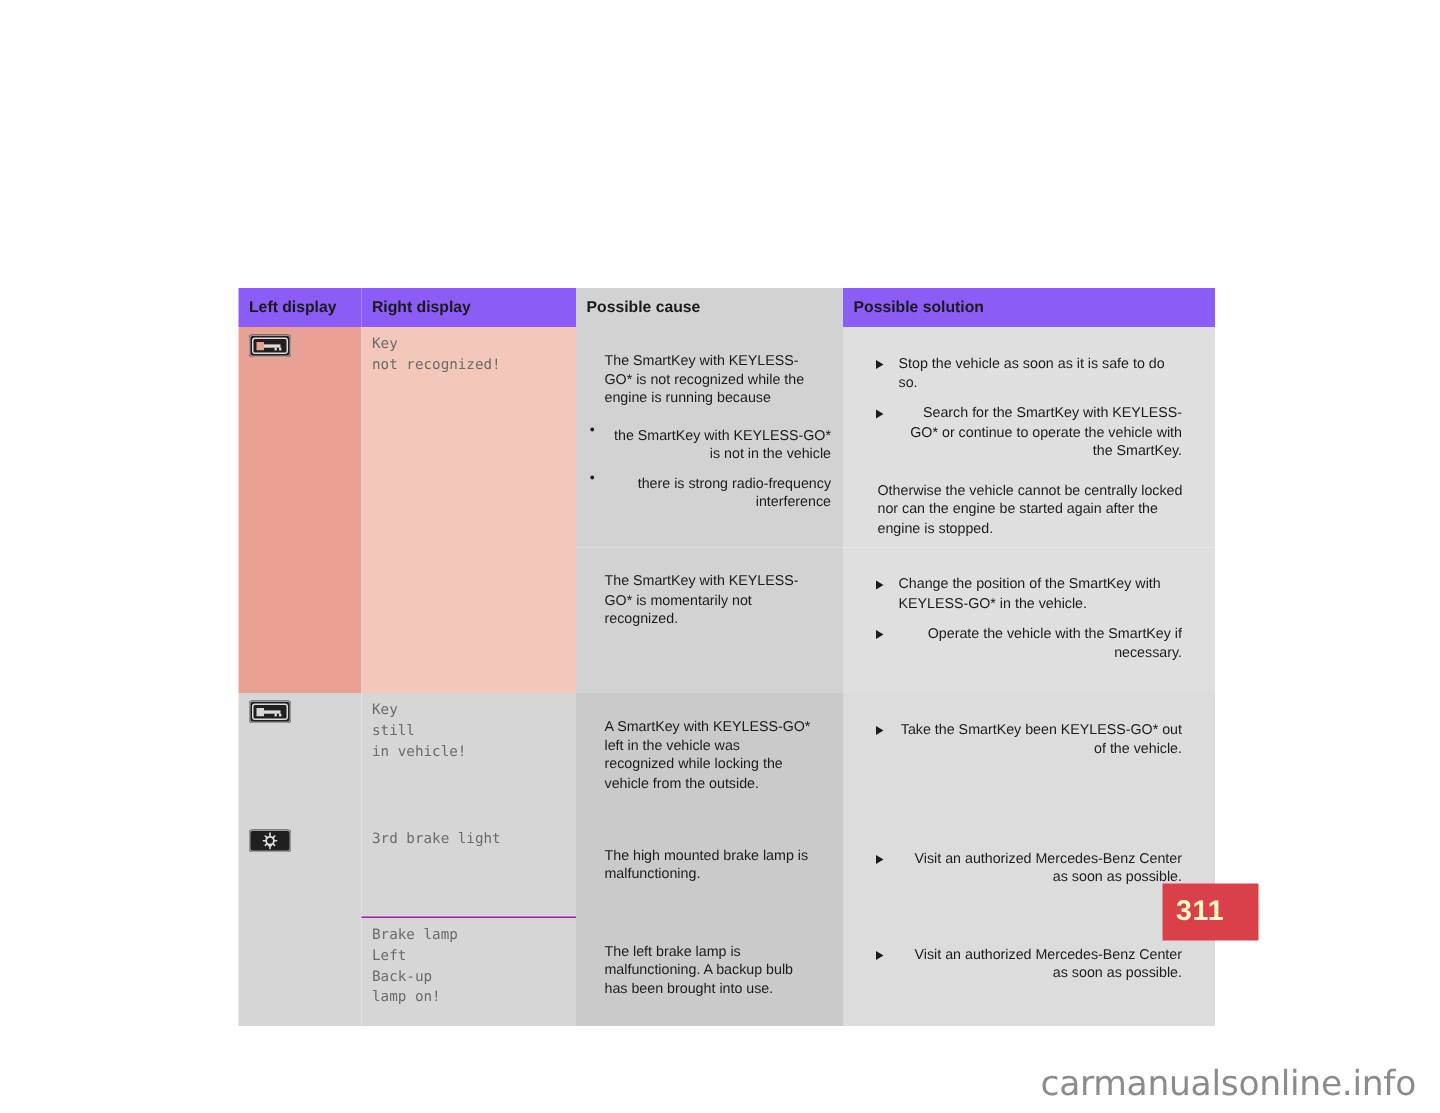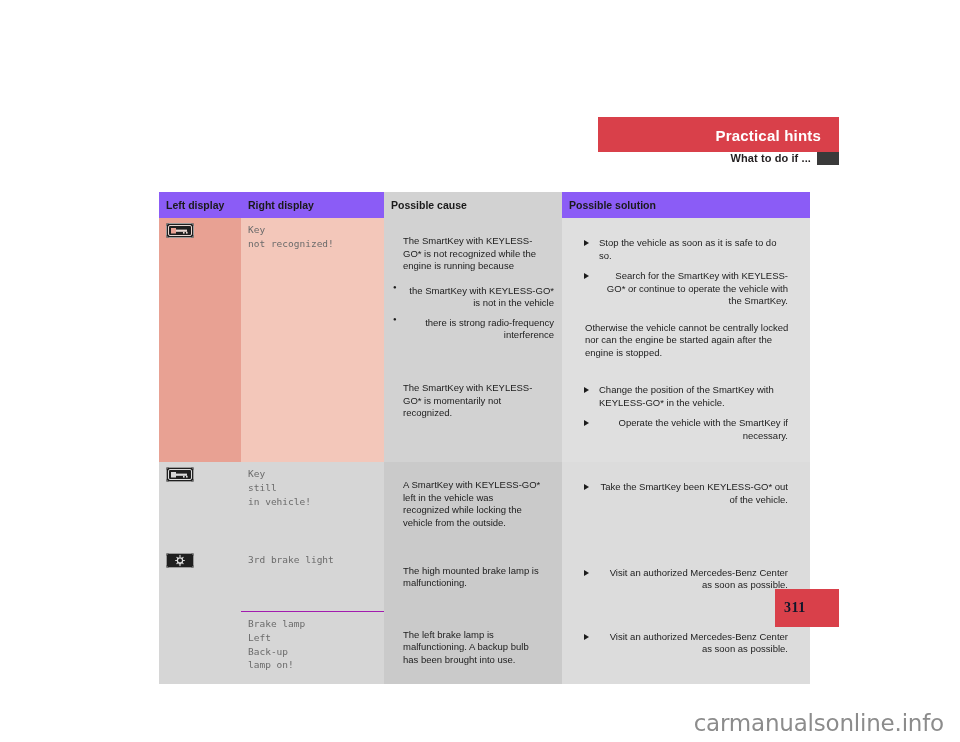--- a/index.html
+++ b/index.html
@@ -79,26 +79,25 @@
     left: 775px;
     top: 589px;
     width: 64px;
     height: 38px;
     background: #d9404a;
     display: flex;
     align-items: center;
     justify-content: flex-start;
   }
   #page-number-tab .pagenum {
-    color: #0f172a;
-    font-size: 14px;
+    color: #fef9c3;
+    font-size: 19px;
     font-weight: bold;
     padding-left: 9px;
     letter-spacing: 0.5px;
-    font-family: Liberation Serif, serif;
   }
 
   
   #watermark {
     position: absolute;
     left: 0;
     top: 710px;
     width: 952px;
     height: 32px;
     text-align: right;
@@ -231,28 +230,21 @@
     position: relative;
     box-sizing: border-box;
   }
   .telltale svg { display: block; }
 </style>
 </head>
 <body>
 
 <div id="page-sheet">
 
-  <div id="chapter-banner">
-    <span class="banner-text">Practical hints</span>
-  </div>
-
-  <div id="subchapter-row">
-    <span class="sub-text">What to do if ...</span>
-    <span class="sub-marker"></span>
-  </div>
+
 
   <table id="hints-table">
     <colgroup>
       <col class="c-left">
         <col class="c-right">
         <col class="c-cause">
         <col class="c-sol">
     </colgroup>
     <thead>
       <tr>

